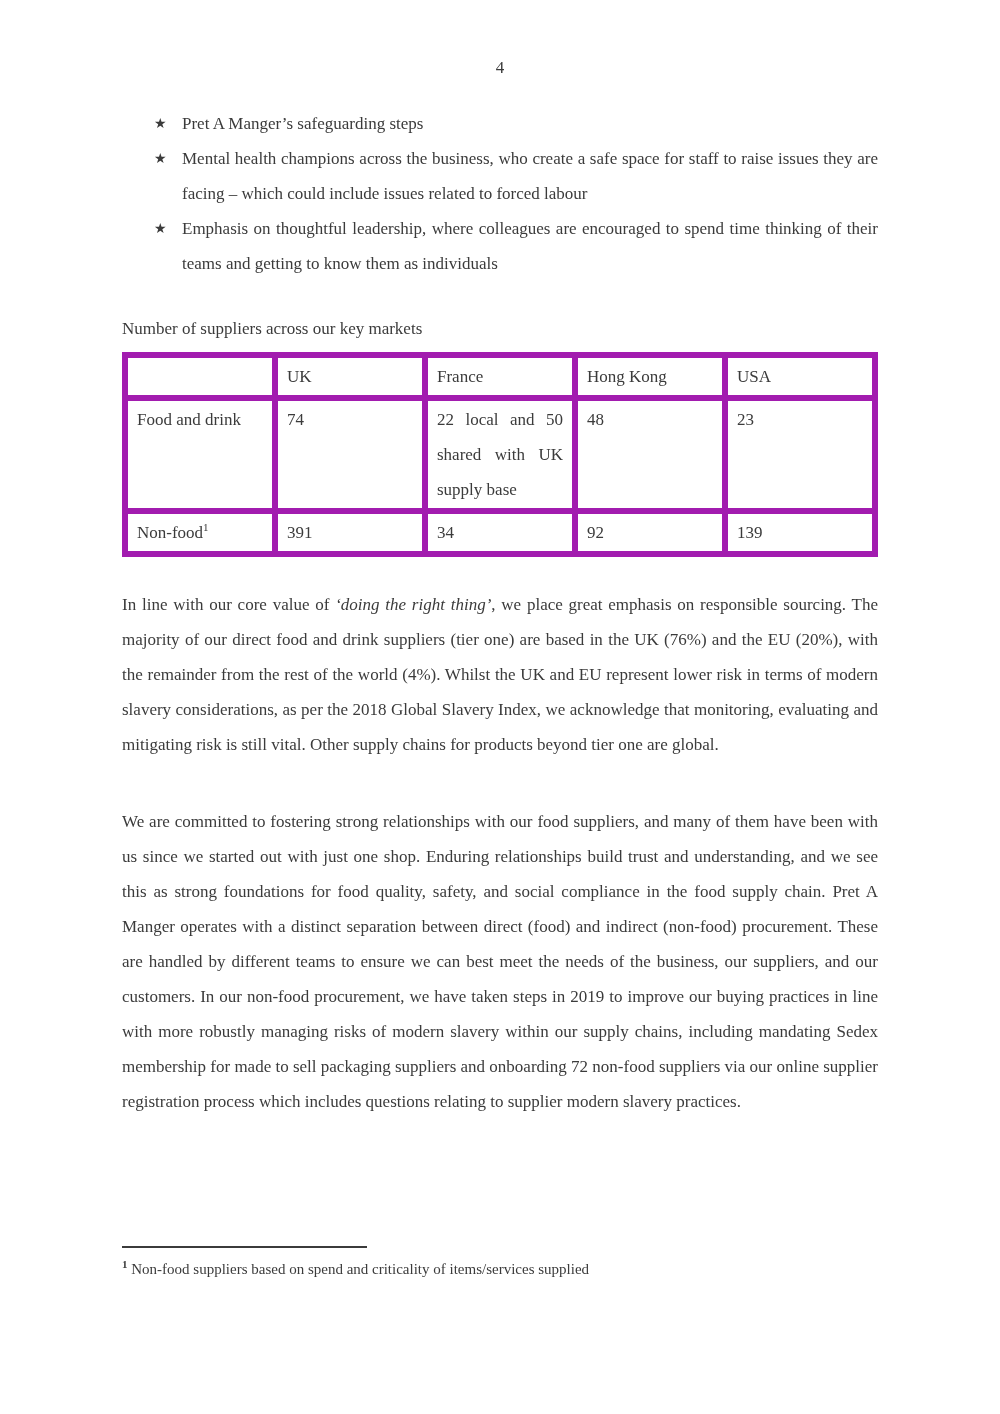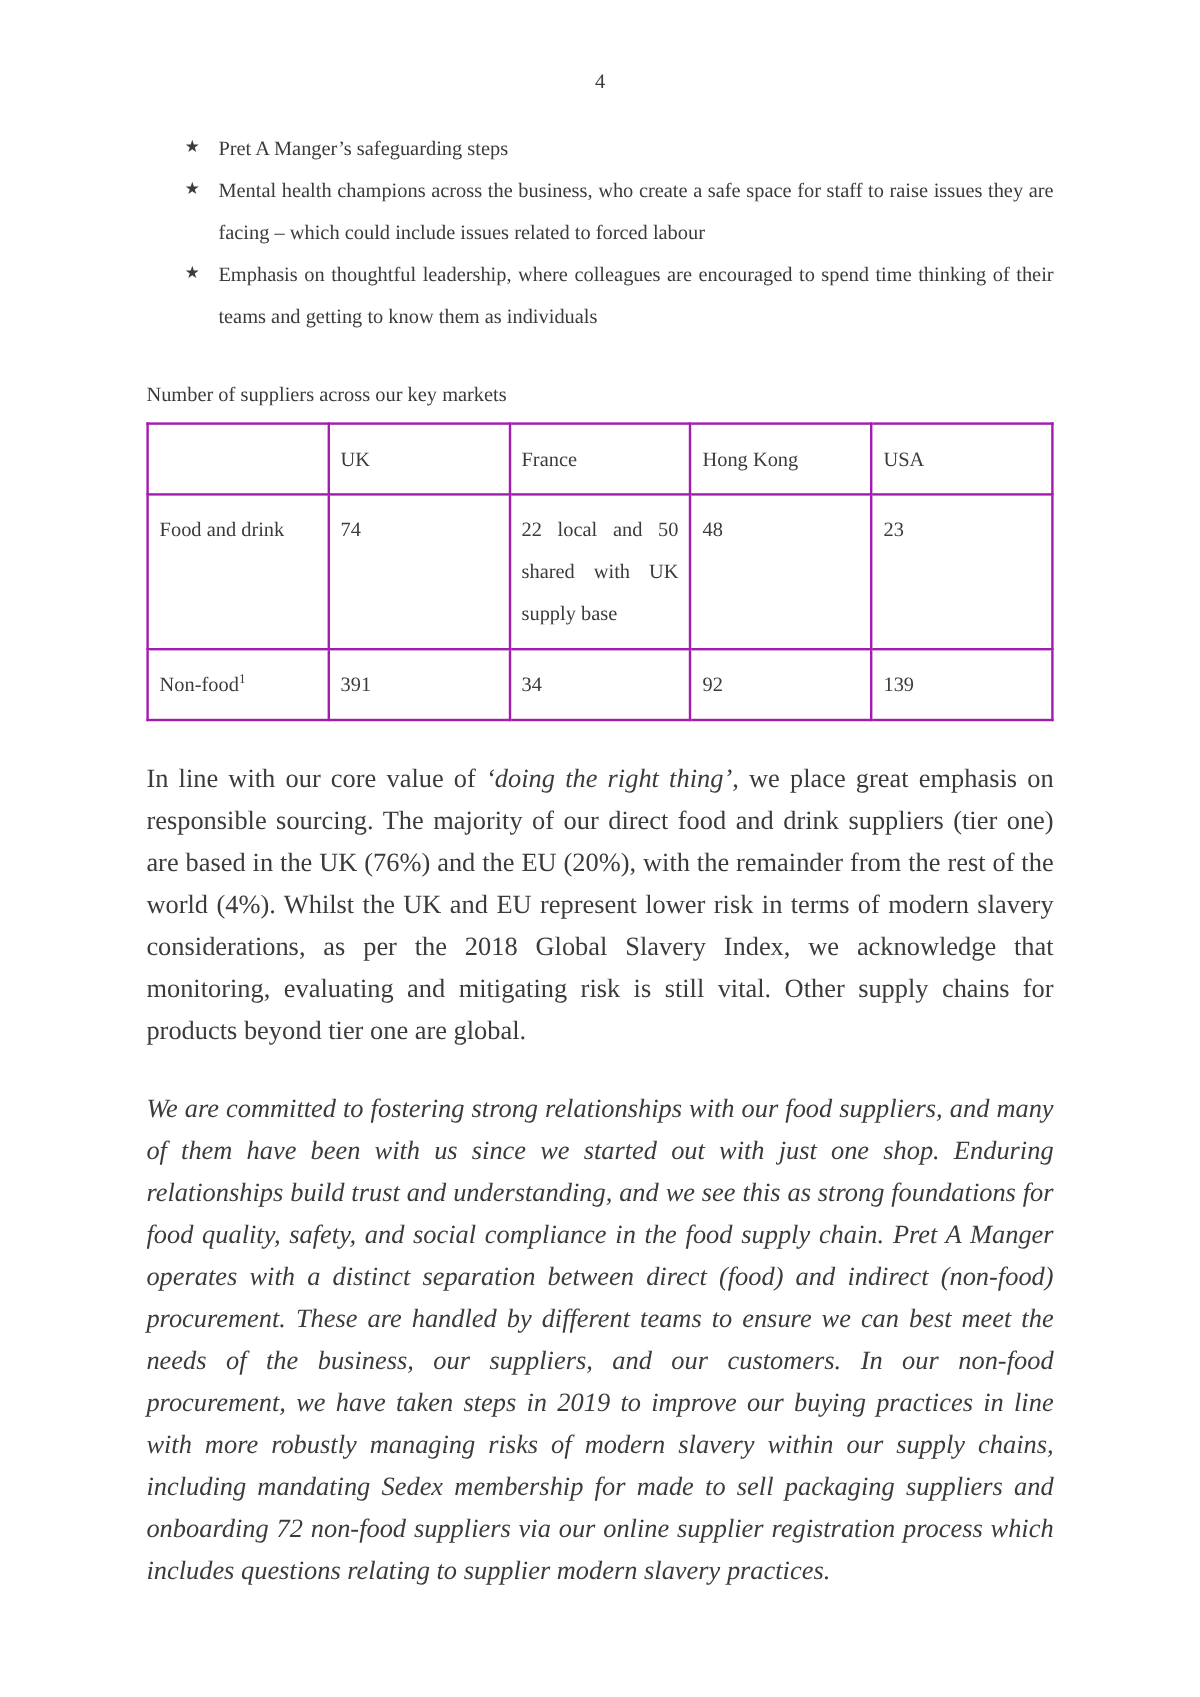--- a/index.html
+++ b/index.html
@@ -47,40 +47,40 @@
   }
   
   table.suppliers {
     width: 100%;
     border-collapse: collapse;
     table-layout: fixed;
     font-size: 17px;
     line-height: 35px;
   }
   table.suppliers th, table.suppliers td {
-    border: 2px solid #a21caf;
-    padding: 11px 9px;
+    border: 6px solid #a21caf;
+    padding: 1px 9px;
     vertical-align: top;
     font-weight: normal;
     text-align: left;
   }
   table.suppliers td.justify { text-align: justify; }
   table.suppliers sup {
     font-size: 11px;
     vertical-align: super;
     line-height: 0;
   }
   
   p.body-text {
-    font-size: 22px;
+    font-size: 17px;
     line-height: 35px;
     text-align: justify;
     margin-top: 30px;
   }
-  p.body-text + p.body-text { margin-top: 30px; font-style: italic; }
+  p.body-text + p.body-text { margin-top: 42px; }
   p.body-text em { font-style: italic; }
   
   .footnote {
     position: absolute;
     left: 122px;
     right: 122px;
     top: 1246px;
   }
   .footnote-rule {
     width: 245px;
@@ -147,14 +147,18 @@
         <td>92</td>
         <td>139</td>
       </tr>
     </tbody>
   </table>
 
   <p class="body-text"><span>In line with our core value of </span><em>‘doing the right thing’</em><span>, we place great emphasis on responsible sourcing. The majority of our direct food and drink suppliers (tier one) are based in the UK (76%) and the EU (20%), with the remainder from the rest of the world (4%). Whilst the UK and EU represent lower risk in terms of modern slavery considerations, as per the 2018 Global Slavery Index, we acknowledge that monitoring, evaluating and mitigating risk is still vital. Other supply chains for products beyond tier one are global.</span></p>
 
   <p class="body-text">We are committed to fostering strong relationships with our food suppliers, and many of them have been with us since we started out with just one shop. Enduring relationships build trust and understanding, and we see this as strong foundations for food quality, safety, and social compliance in the food supply chain. Pret A Manger operates with a distinct separation between direct (food) and indirect (non-food) procurement. These are handled by different teams to ensure we can best meet the needs of the business, our suppliers, and our customers. In our non-food procurement, we have taken steps in 2019 to improve our buying practices in line with more robustly managing risks of modern slavery within our supply chains, including mandating Sedex membership for made to sell packaging suppliers and onboarding 72 non-food suppliers via our online supplier registration process which includes questions relating to supplier modern slavery practices.</p>
 
+  <div class="footnote">
+    <div class="footnote-rule"></div>
+    <p class="footnote-text"><sup class="fn-marker">1</sup> <span>Non-food suppliers based on spend and criticality of items/services supplied</span></p>
+  </div>
 
 </div>
 
 </body></html>

